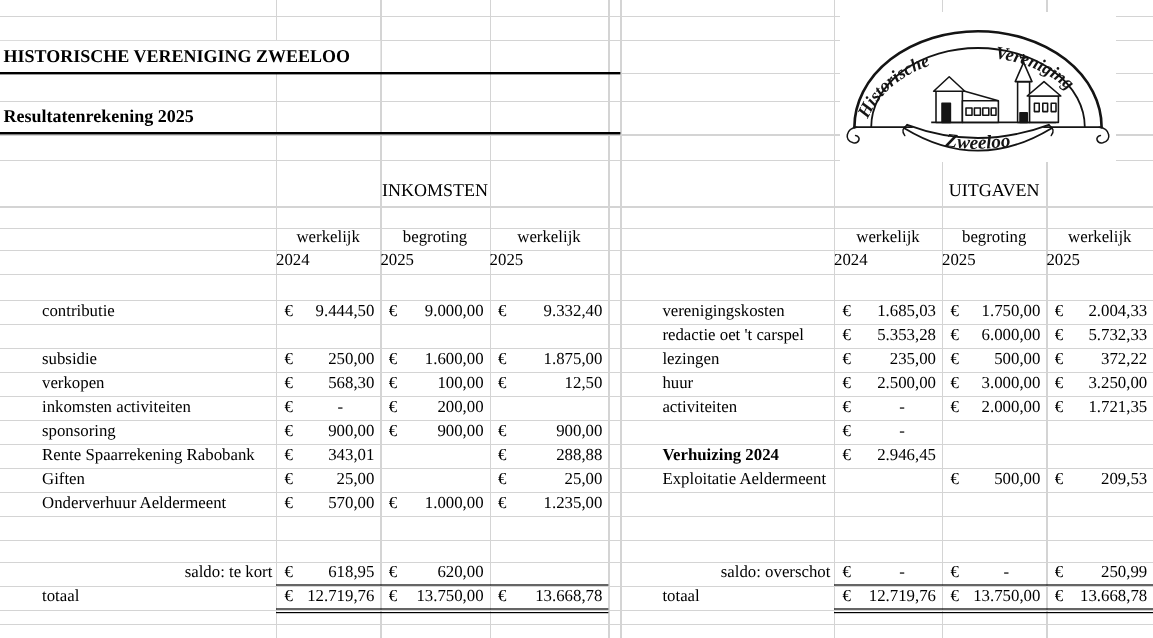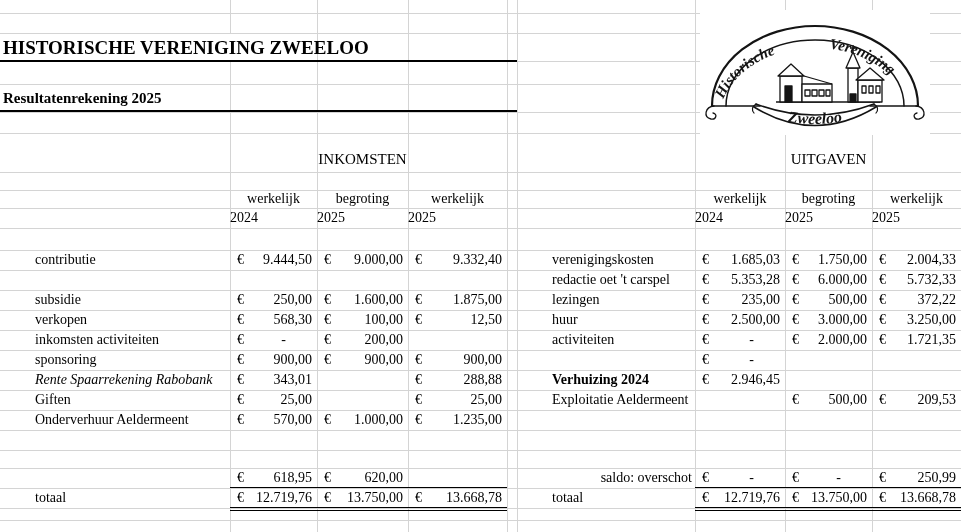--- a/index.html
+++ b/index.html
@@ -7,21 +7,21 @@
          font-family:"Liberation Serif", serif;color:#000;}
   #gridlines{position:absolute;left:0;top:0;z-index:0;}
   .content{position:absolute;left:0;top:0;width:961px;height:532px;z-index:1;display:grid;
     grid-template-columns:230px 87px 91px 99px 10px 178px 90px 87px 89px;
     grid-template-rows:13px 20px 28px 23px 28px 21px 39px 18px 18px 20px 22px repeat(9,20px) 20px 18px 20px 20px 12px 12px;}
   .cell{font-size:14px;line-height:20px;white-space:nowrap;overflow:visible;}
   .label-cell{padding-left:4px;margin-left:31px;}
   .right-label{text-align:right;padding-right:3px;}
   .money{display:flex;justify-content:space-between;align-items:center;padding:0 5px 0 7px;}
   .amt.dash{padding-right:26px;}
-  .title{font-weight:bold;font-size:19px;background:#fff;margin-top:1px;display:flex;align-items:center;padding-left:3px;}
+  .title{font-weight:bold;font-size:15px;background:#fff;margin-top:1px;display:flex;align-items:center;padding-left:3px;}
   .subtitle{font-weight:bold;font-size:15px;display:flex;align-items:center;padding-left:3px;}
   .section{display:flex;align-items:flex-end;justify-content:center;font-size:15px;padding-bottom:3px;}
   .colhead{text-align:center;line-height:18px;}
   .yearhead{}
   .hline{position:absolute;background:#000;z-index:2;}
   .dbl{position:absolute;z-index:2;height:4px;border-top:1px solid #000;border-bottom:1px solid #000;box-sizing:border-box;}
   #logo{position:absolute;left:700px;top:10px;z-index:3;}
 </style>
 </head>
 <body>
@@ -78,20 +78,21 @@
     <div class="cell colhead" style="grid-area:9/8">begroting</div>
     <div class="cell colhead" style="grid-area:9/9">werkelijk</div>
 
     <div class="cell yearhead" style="grid-area:10/2">2024</div>
     <div class="cell yearhead" style="grid-area:10/3">2025</div>
     <div class="cell yearhead" style="grid-area:10/4">2025</div>
     <div class="cell yearhead" style="grid-area:10/7">2024</div>
     <div class="cell yearhead" style="grid-area:10/8">2025</div>
     <div class="cell yearhead" style="grid-area:10/9">2025</div>
 
+    <div class="cell right-label" style="grid-area:23/1">saldo: te kort</div>
     <div class="cell money" style="grid-area:23/2">
         <span class="eur">€</span>
         <span class="amt">618,95</span>
       </div>
     <div class="cell money" style="grid-area:23/3">
         <span class="eur">€</span>
         <span class="amt">620,00</span>
       </div>
     <div class="cell money" style="grid-area:23/4"></div>
     <div class="cell right-label" style="grid-area:23/6">saldo: overschot</div>
@@ -193,21 +194,21 @@
         <span class="amt">900,00</span>
       </div>
       <div class="cell money" style="grid-area: 17 / 3;">
         <span class="eur">€</span>
         <span class="amt">900,00</span>
       </div>
       <div class="cell money" style="grid-area: 17 / 4;">
         <span class="eur">€</span>
         <span class="amt">900,00</span>
       </div>
-      <div class="cell label-cell" style="grid-area: 18 / 1; font-style: italic;">Rente Spaarrekening Rabobank</div>
+      <div class="cell label-cell" style="grid-area: 18 / 1;">Rente Spaarrekening Rabobank</div>
       <div class="cell money" style="grid-area: 18 / 2;">
         <span class="eur">€</span>
         <span class="amt">343,01</span>
       </div>
       <div class="cell money" style="grid-area: 18 / 3;"></div>
       <div class="cell money" style="grid-area: 18 / 4;">
         <span class="eur">€</span>
         <span class="amt">288,88</span>
       </div>
       <div class="cell label-cell" style="grid-area: 19 / 1;">Giften</div>

